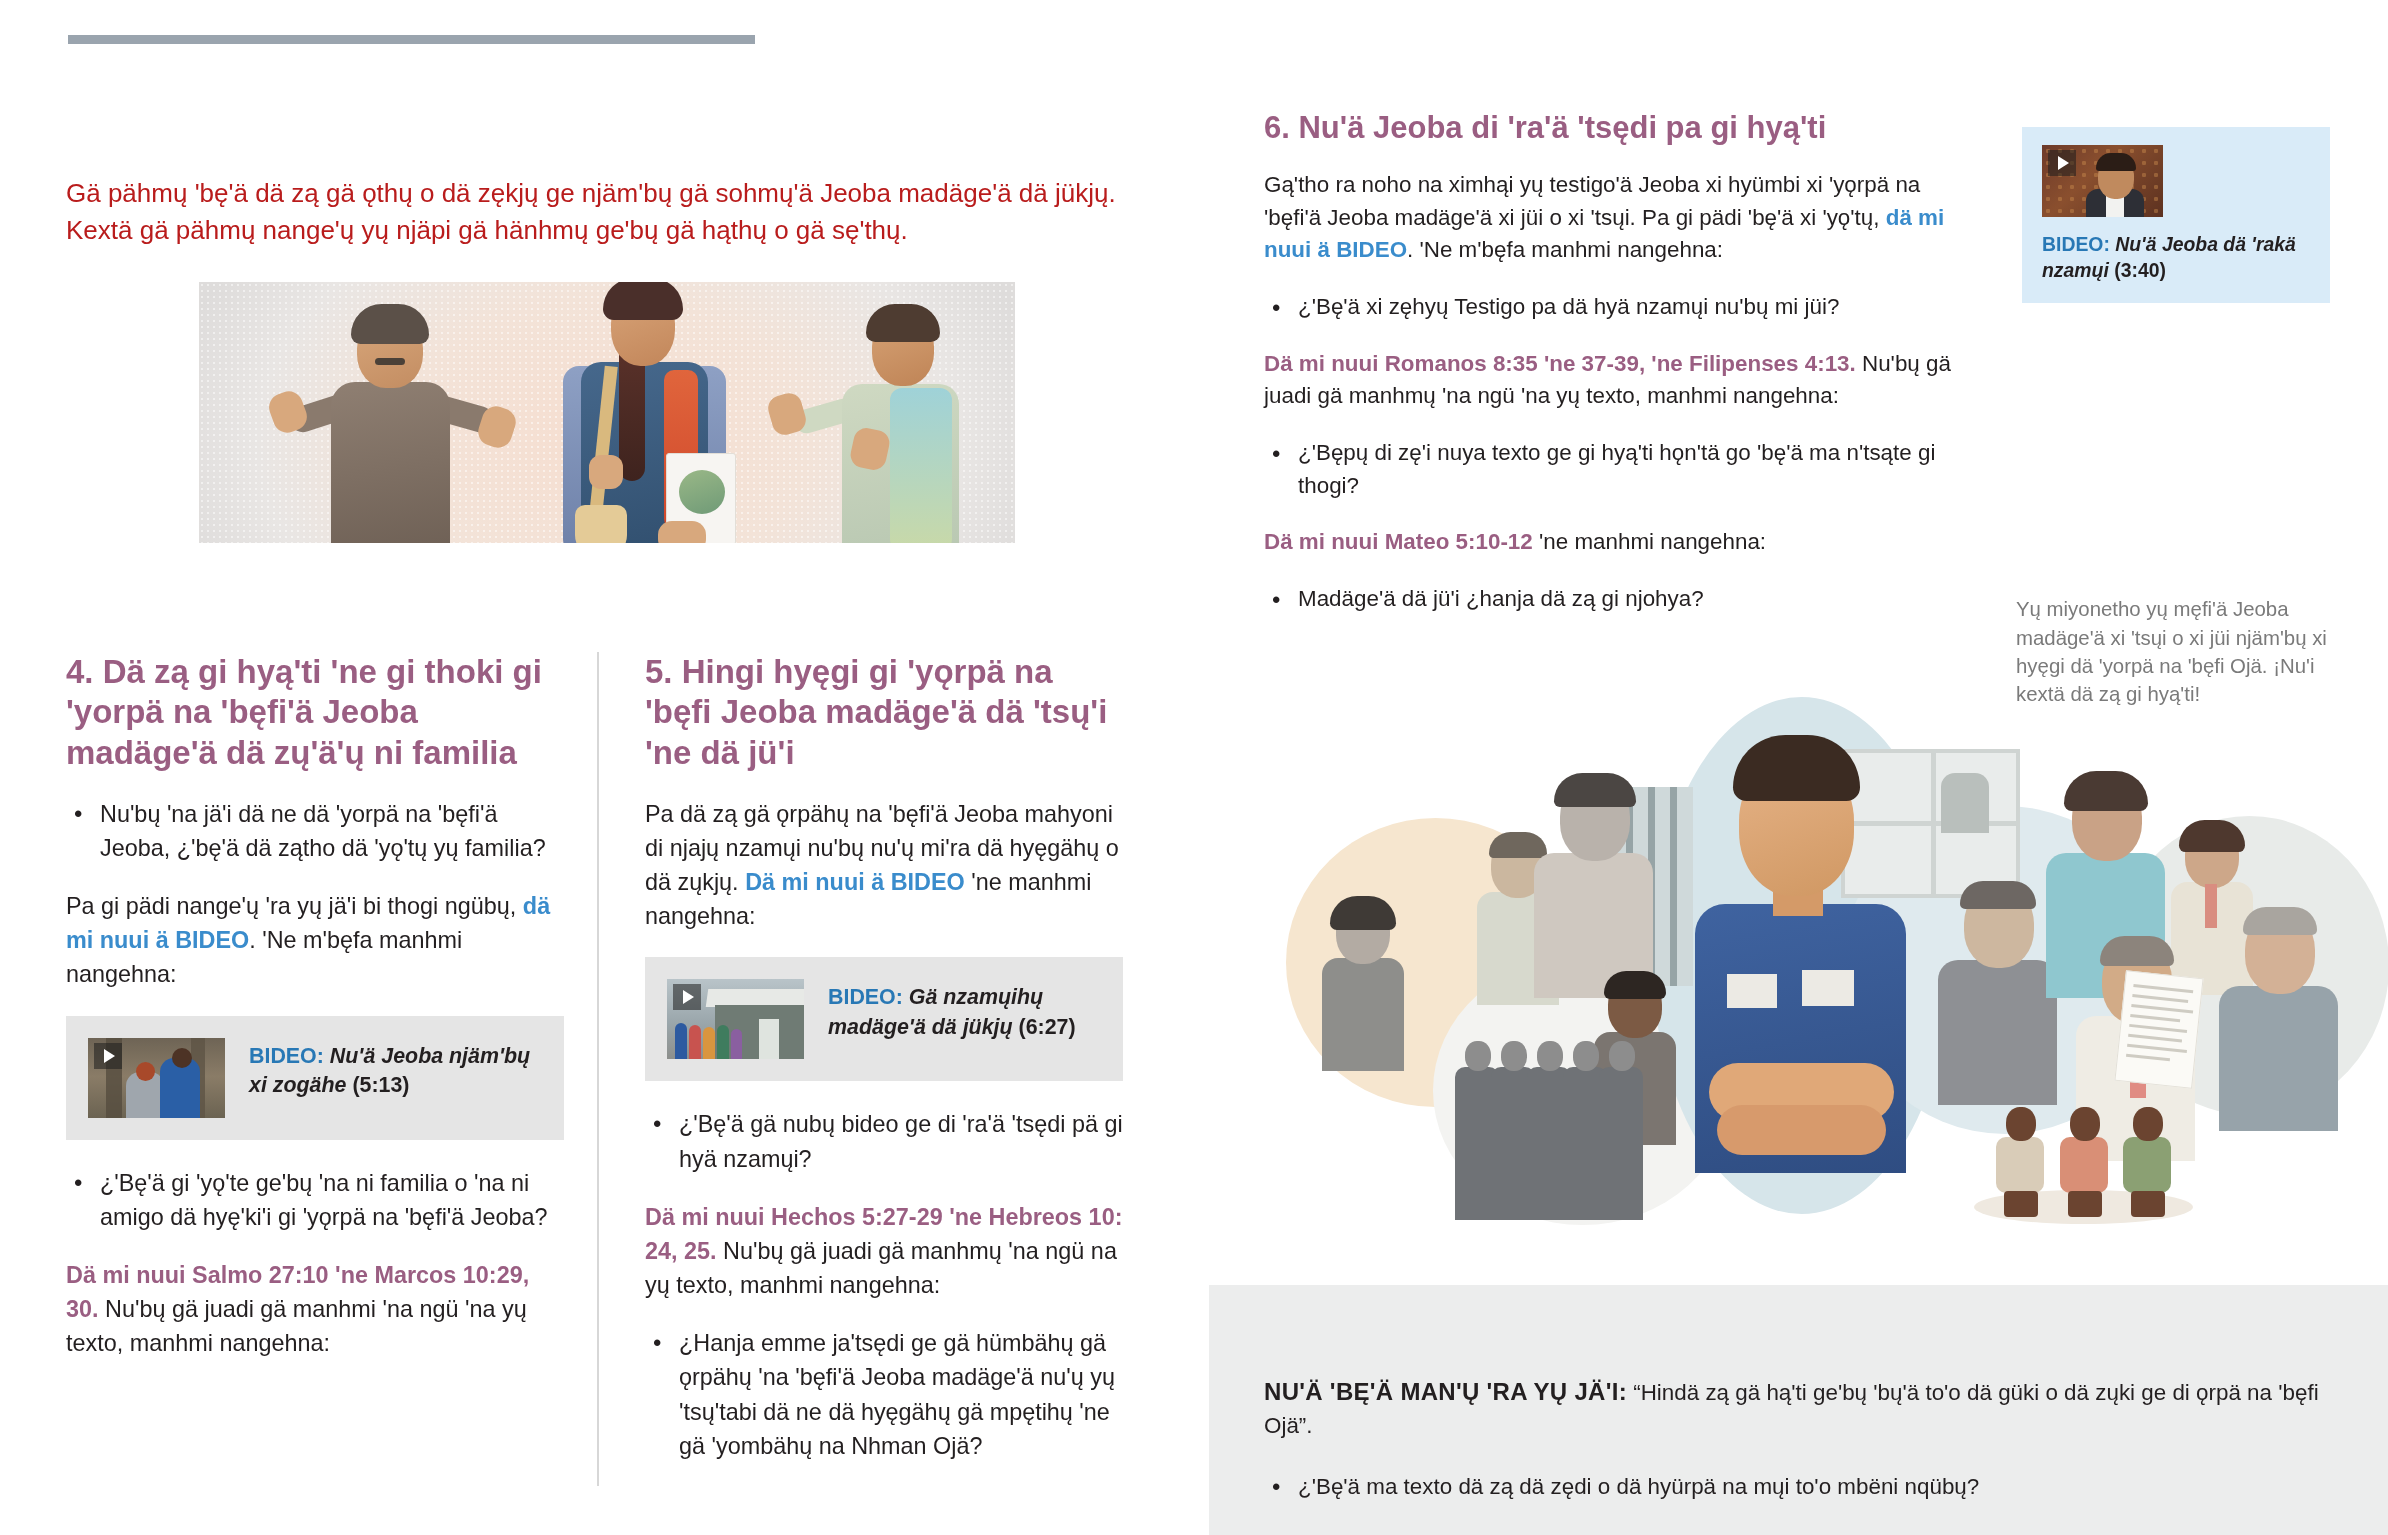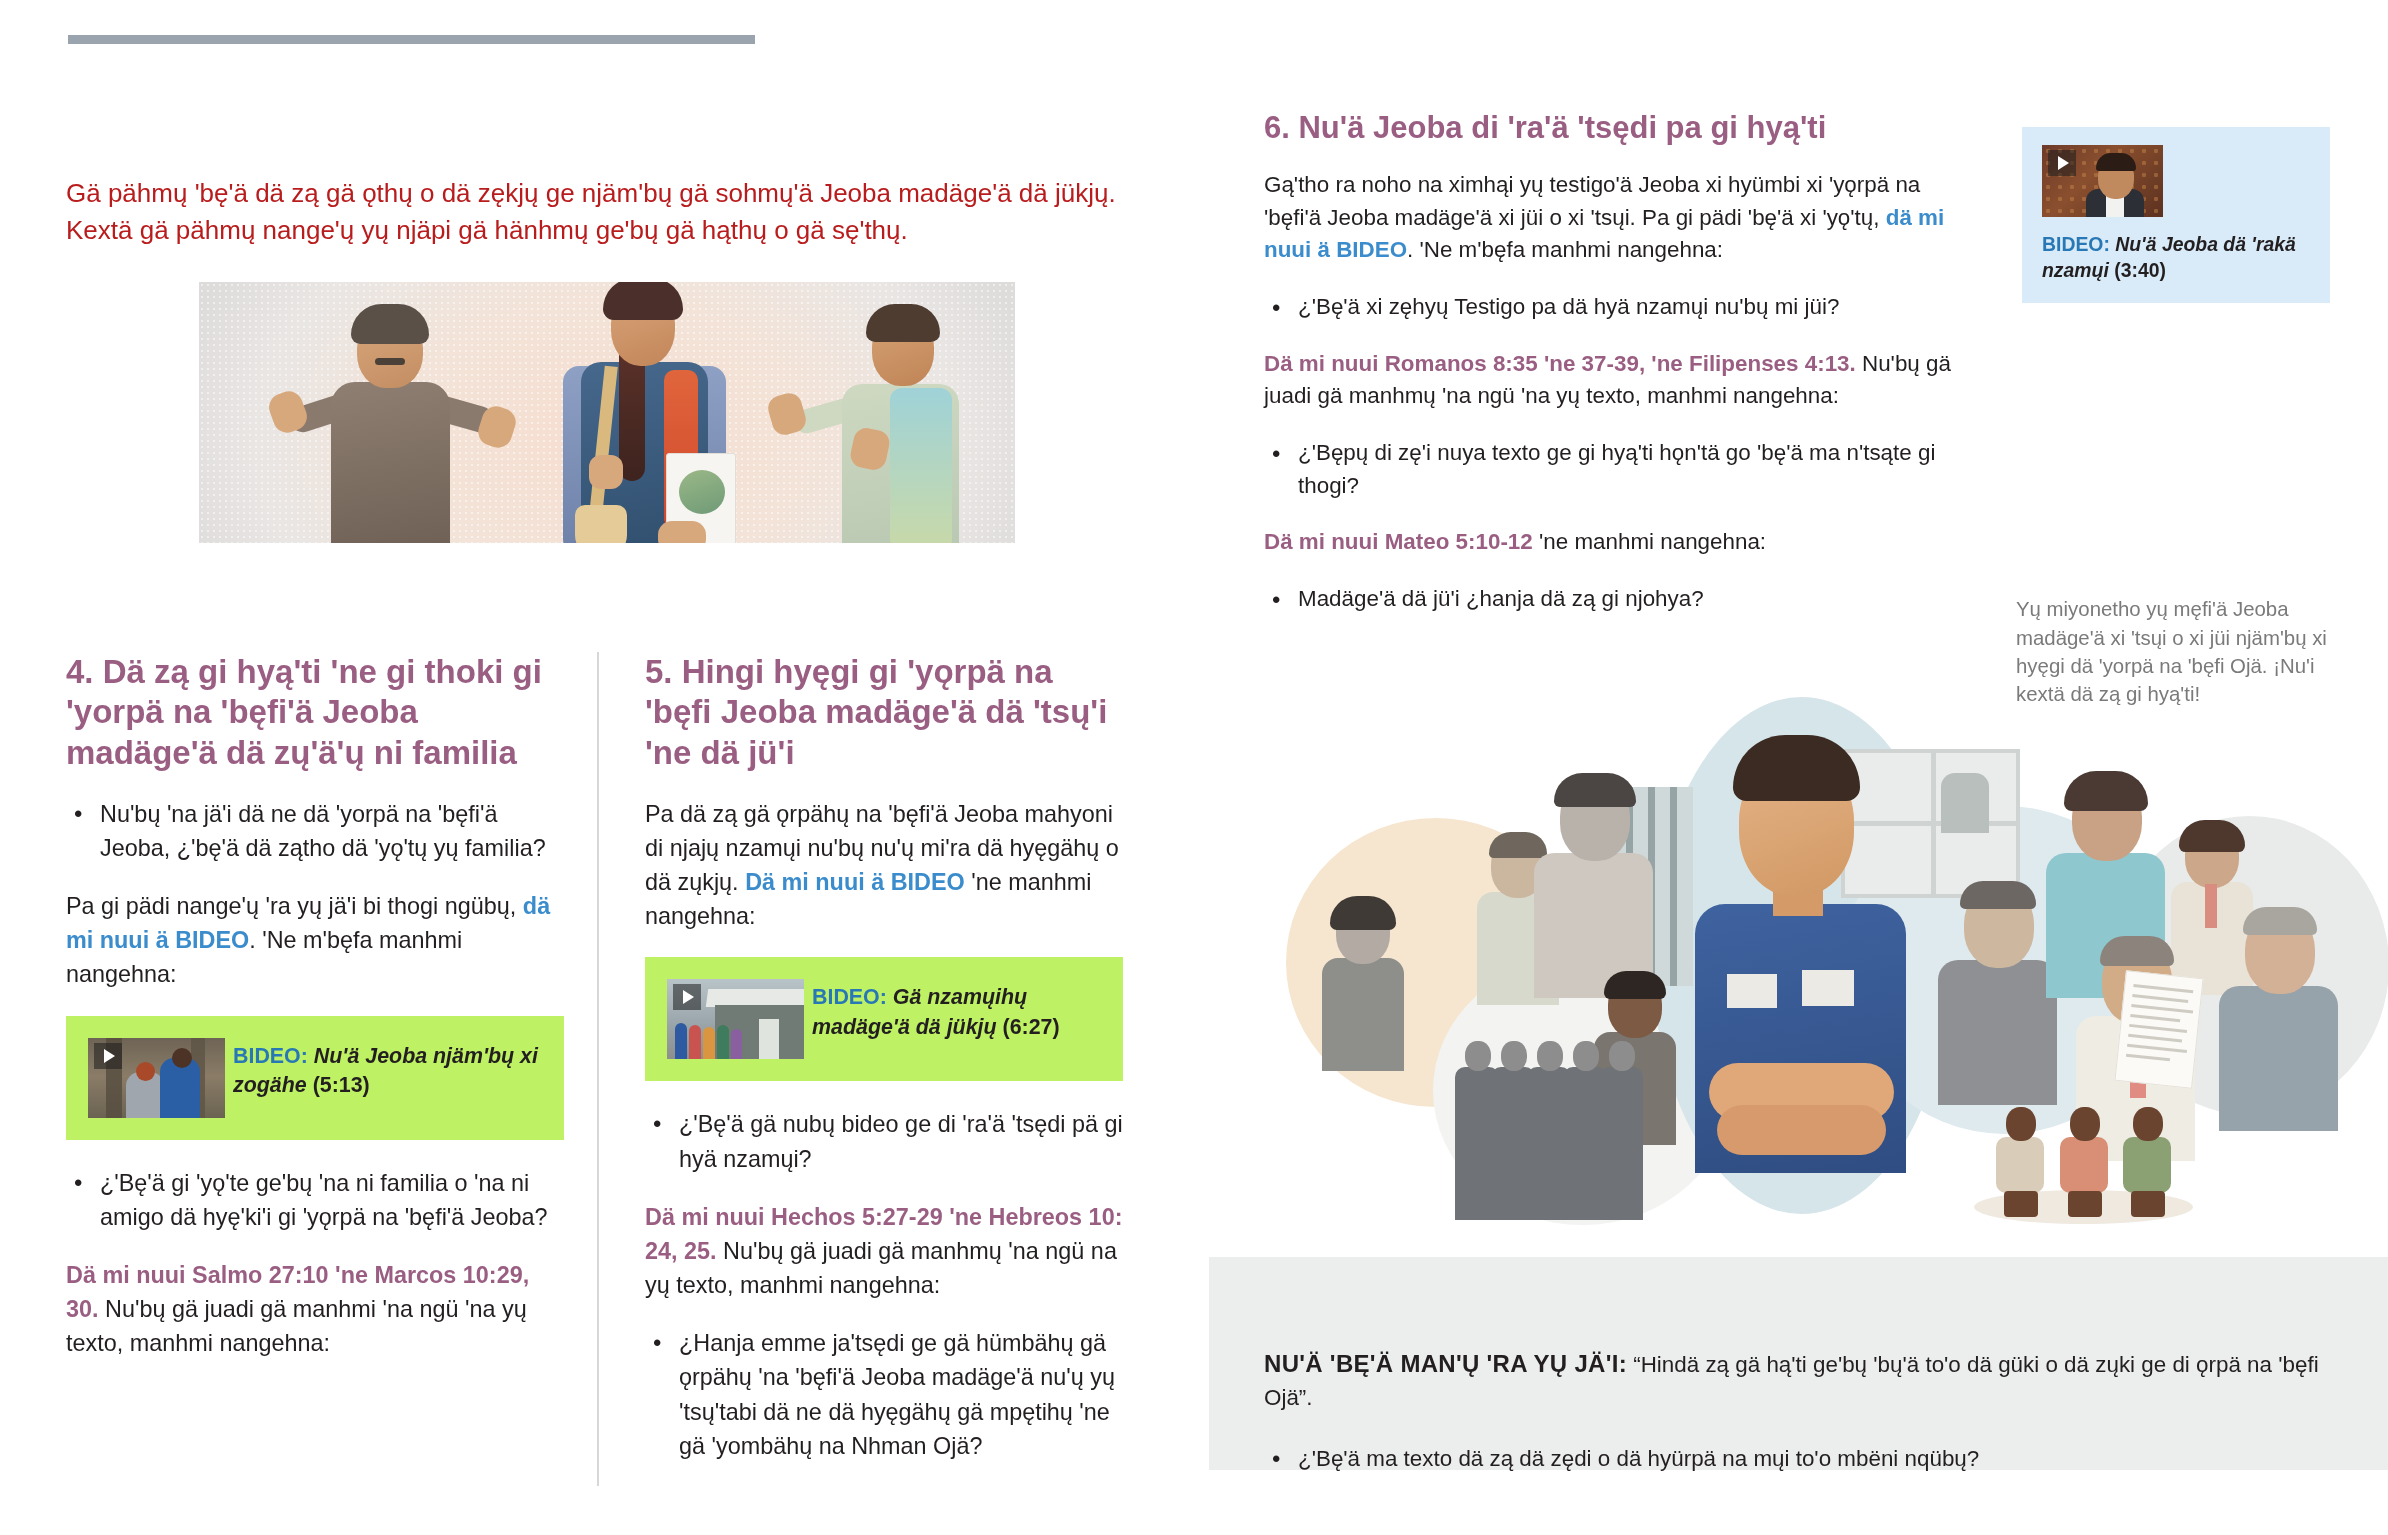--- a/index.html
+++ b/index.html
@@ -130,22 +130,22 @@
   .ref { color:#9a5e82; font-weight:700; }
   .lnk { color:#3a8ccc; font-weight:700; }
   ul.qs { margin:0 0 24px 0; padding:0 0 0 34px; list-style:none; }
   ul.qs li { position:relative; font-size:23.4px; line-height:1.46; margin-bottom:8px; }
   ul.qs li::before {
     content:"\2022"; position:absolute; left:-26px; top:-1px; font-size:24px; color:#231f20;
   }
 
   
   .vbox {
-    background:#bef264; padding:22px 26px 22px 22px; margin:0 0 26px 0;
-    display:flex; align-items:flex-start; gap:8px;
+    background:#e5e5e5; padding:22px 26px 22px 22px; margin:0 0 26px 0;
+    display:flex; align-items:flex-start; gap:24px;
   }
   .vthumb { position:relative; flex:0 0 auto; width:137px; height:80px; overflow:hidden; }
   .vthumb .play {
     position:absolute; left:6px; top:5px; width:28px; height:26px;
     background:rgba(30,30,30,.55); display:flex; align-items:center; justify-content:center; z-index:3;
   }
   .vthumb .play::after{
     content:""; width:0;height:0;border-left:11px solid #fff;
     border-top:7px solid transparent;border-bottom:7px solid transparent; margin-left:3px;
   }
@@ -244,21 +244,21 @@
   .window { position:absolute; left:617px; top:62px; width:179px; height:149px; background:#e9eceb; border:4px solid #cfd4d2;}
   .window .mull-v{position:absolute;left:86px;top:0;width:5px;height:141px;background:#cfd4d2;}
   .window .mull-h{position:absolute;left:0;top:68px;width:171px;height:5px;background:#cfd4d2;}
   .window .p{position:absolute;left:96px;top:20px;width:48px;height:60px;border-radius:14px 14px 0 0;background:#b9bfbc;}
 
   .doc-sheet{ position:absolute; left:896px; top:287px; width:78px; height:111px; background:#fbfaf6; border:1px solid #e3e0d8; transform:rotate(6deg);}
   .doc-sheet i{ position:absolute; left:8px; display:block; height:3px; background:#cfccc3;}
 
   
   .bottom-panel {
-    position:absolute; left:1209px; top:1257px; width:1179px; height:213px;
+    position:absolute; left:1209px; top:1285px; width:1179px; height:251px;
     background:#eceded;
   }
   .bp-inner { position:absolute; left:55px; top:68px; width:1055px; }
   .bp-title { font-size:24px; font-weight:700; letter-spacing:0.3px;}
   .bp-text { font-size:22.4px; line-height:1.45; }
   .bp-list { margin:28px 0 0 0; padding:0 0 0 34px; list-style:none;}
   .bp-list li{ position:relative; font-size:22.4px; line-height:1.45;}
   .bp-list li::before{content:"\2022"; position:absolute; left:-26px; top:-1px; font-size:24px;}
 </style>
 </head>

